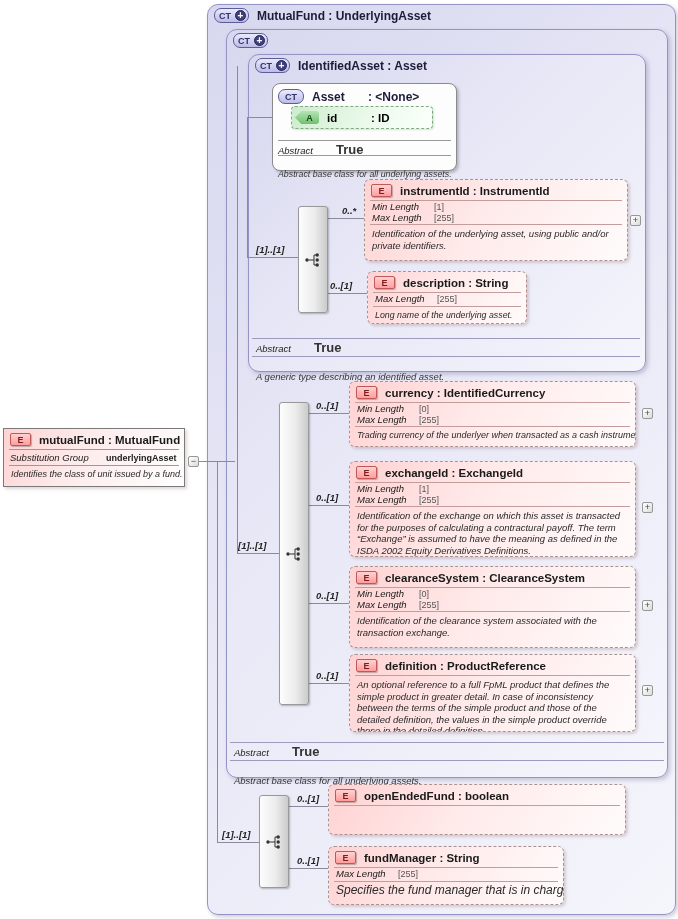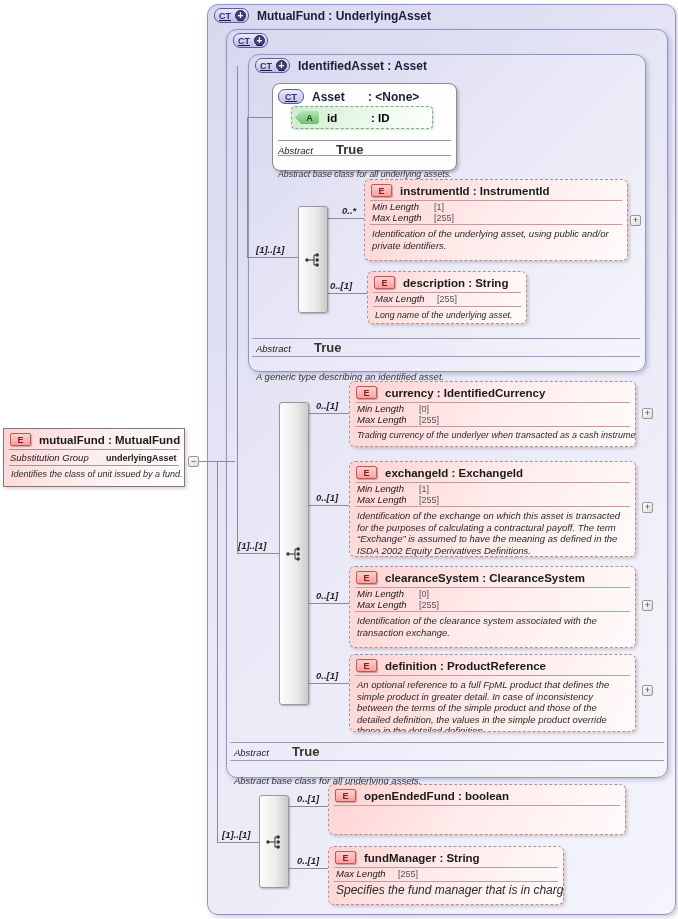--- a/index.html
+++ b/index.html
@@ -7,21 +7,21 @@
   .canvas { position:relative; width:678px; height:919px; background:#ffffff; overflow:hidden; }
 
   
   .ct-box { position:absolute; border:1px solid #9494c4; border-radius:11px;
             background:linear-gradient(135deg,#d7d7ef 0%,#e6e6f6 40%,#f5f5fc 100%);
             box-shadow:2px 2px 4px rgba(70,70,120,.28); }
   .ct-header { position:absolute; display:flex; align-items:center; gap:8px;
                font-size:12px; font-weight:bold; color:#1c1c3a; }
   .tbox { position:relative; display:flex; align-items:center; justify-content:space-between;
           width:35px; height:15px; padding:0 2px 0 4px; border:1px solid #5c5c9a; border-radius:7px;
-          background:linear-gradient(180deg,#eaeafc 0%,#bcbce6 100%);text-decoration:underline; }
+          background:linear-gradient(180deg,#eaeafc 0%,#bcbce6 100%); }
   .tbox.noplus { width:26px; justify-content:center; padding:0; }
   .tbox .tlbl { font-size:9px; font-weight:bold; color:#32326e; letter-spacing:0; }
   .tplus { width:11px; height:11px; border-radius:50%; background:#40407c; border:1px solid #26265c;
            color:#fff; font-size:10px; line-height:9px; text-align:center; font-weight:bold; }
 
   
   .footer { position:absolute; }
   .fsep { border-top:1px solid #9b9bc0; height:1px; }
   .abs-row { display:flex; align-items:baseline; padding:1px 4px; font-size:9.5px; }
   .abs-lbl { font-style:italic; color:#222; width:58px; }

